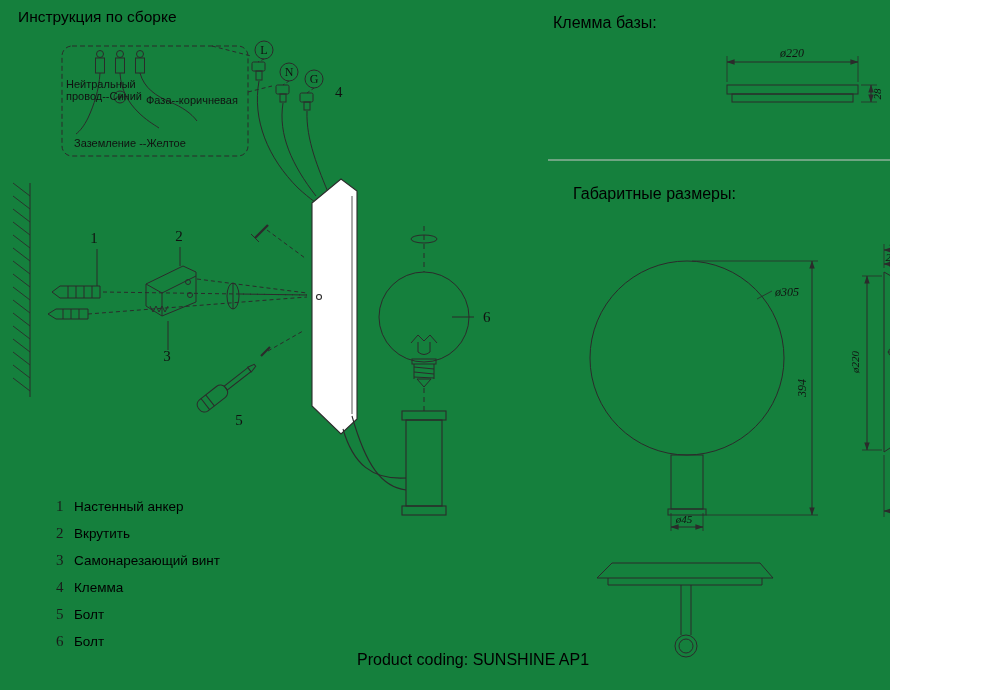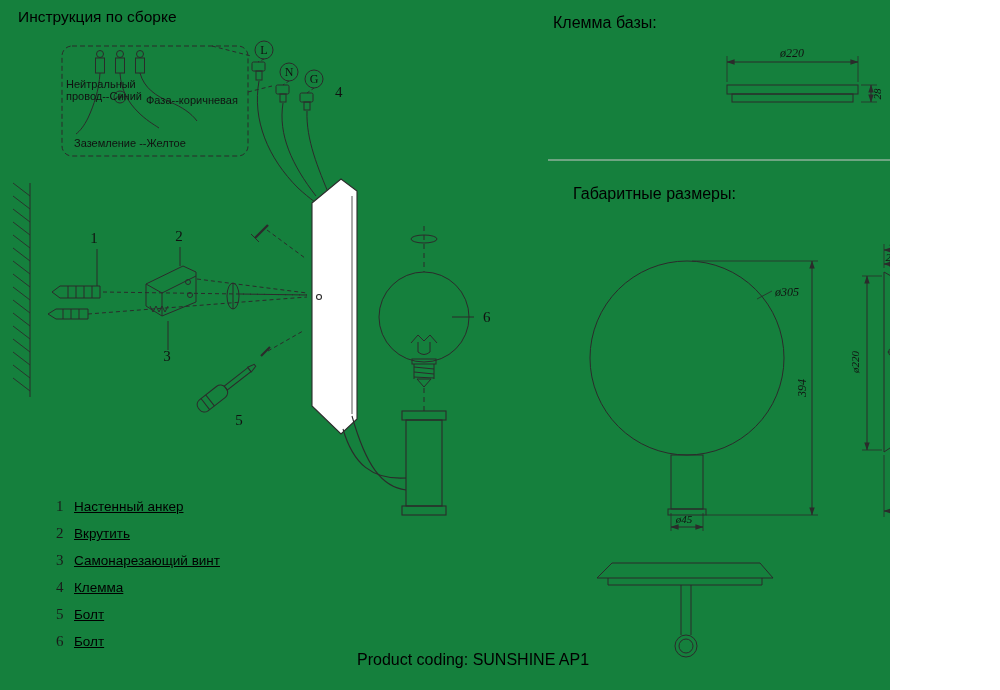--- a/index.html
+++ b/index.html
@@ -5,21 +5,21 @@
   * { box-sizing: border-box; }
   body { margin: 0; background: #ffffff; font-family: "Liberation Sans", sans-serif; color: #111; }
   .page { position: relative; width: 890px; height: 690px; background: #15803d; overflow: hidden; }
   .abs { position: absolute; }
   .main-title { font-size: 15.5px; color: #000; }
   .sec-title { font-size: 16px; color: #000; }
   .footer { font-size: 16px; color: #000; }
   .legend { display: flex; flex-direction: column; gap: 9px; }
   .legend-row { display: flex; align-items: baseline; height: 18px; }
   .legend-num { font-family: "Liberation Serif", serif; font-size: 15px; flex: 0 0 18px; color: #1a1a1a; }
-  .legend-label { font-size: 13.5px; color: #000; text-decoration: underline; }
+  .legend-label { font-size: 13.5px; color: #000; }
   svg text { fill: #111; stroke: none; }
   .wtxt { font-family: "Liberation Sans", sans-serif; font-size: 11px; }
   .callout { font-family: "Liberation Serif", serif; font-size: 15px; }
   .term { font-family: "Liberation Serif", serif; font-size: 12px; }
   .dim { font-family: "Liberation Serif", serif; font-style: italic; font-size: 12px; }
   .dim-s { font-family: "Liberation Serif", serif; font-style: italic; font-size: 11px; }
 </style>
 </head>
 <body>
 

